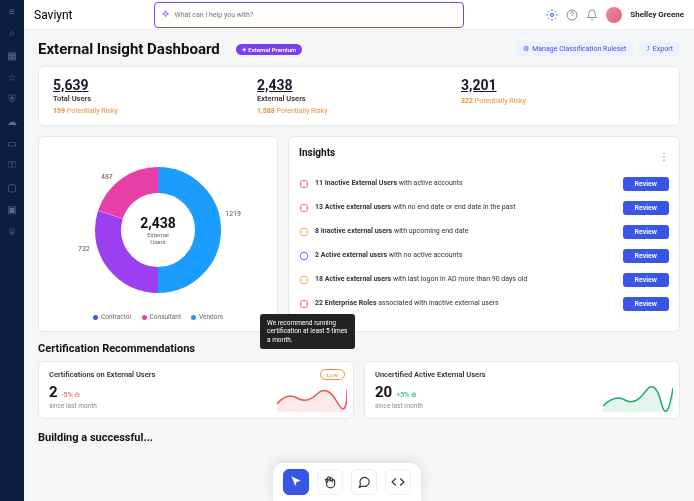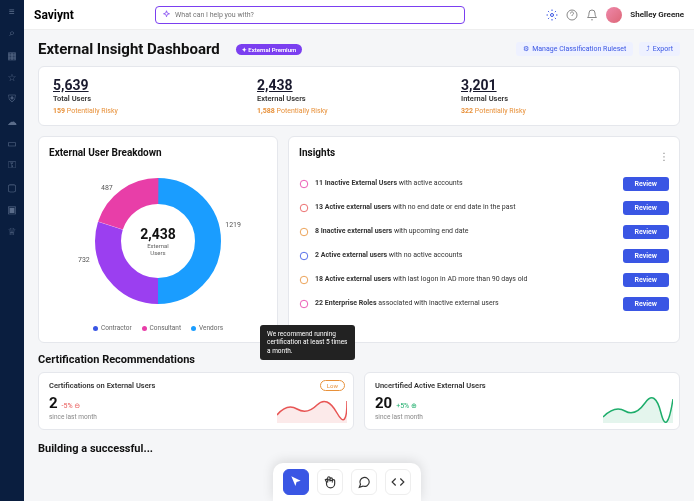--- a/index.html
+++ b/index.html
@@ -2,23 +2,23 @@
 <html><head>
 <meta charset="utf-8">
 <style>
   * { box-sizing: border-box; margin: 0; padding: 0; font-family: -apple-system, BlinkMacSystemFont, "Segoe UI", Roboto, sans-serif; }
   body { background: #f5f6f8; width: 694px; height: 501px; overflow: hidden; position: relative; }
   .app { display: flex; height: 100%; }
   .sidebar { width: 24px; background: #0a1e3f; display: flex; flex-direction: column; align-items: center; padding-top: 6px; gap: 12px; flex-shrink: 0; }
   .sidebar-icon { width: 10px; height: 10px; color: #5a6c8a; font-size: 10px; display: flex; align-items: center; justify-content: center; cursor: pointer; }
   .main { flex: 1; display: flex; flex-direction: column; overflow: hidden; background: #f5f6f8; color:#111; }
   .topbar { height: 30px; background: #fff; display: flex; align-items: center; padding: 0 10px; gap: 8px; border-bottom: 1px solid #eee; }
-  .logo { font-weight: 700; font-size: 12px; color: #000; }
+  .logo { font-weight: 400; font-size: 12px; color: #000; }
   .search-wrap { flex: 1; display: flex; justify-content: center; }
-  .search { width: 310px; height: 18px; border: 1.2px solid #7b3ff0; border-radius: 4px; display: flex; align-items: center; padding: 0 6px; gap: 4px; }
+  .search { width: 310px; height: 26px; border: 1.2px solid #7b3ff0; border-radius: 4px; display: flex; align-items: center; padding: 0 6px; gap: 4px; }
   .search svg { width: 9px; height: 9px; }
   .search input { border: none; outline: none; font-size: 7px; flex: 1; color: #444; }
   .topbar-icons { display: flex; align-items: center; gap: 8px; }
   .topbar-icon { width: 12px; height: 12px; color: #888; cursor: pointer; }
   .avatar { width: 16px; height: 16px; border-radius: 50%; background: linear-gradient(135deg,#e8a,#d67); }
   .username { font-size: 8px; font-weight: 600; }
   .content { flex: 1; padding: 10px 14px; overflow-y: auto; }
   .header-row { display: flex; align-items: center; gap: 16px; margin-bottom: 8px; }
   .page-title { font-size: 15px; font-weight: 700; }
   .premium-badge { background: #7b3ff0; color: #fff; font-size: 6px; padding: 2px 6px; border-radius: 8px; font-weight: 600; }
@@ -134,28 +134,26 @@
           <div class="stat-label">Total Users</div>
           <div class="stat-sub"><b>159</b> <span>Potentially Risky</span></div>
         </div>
         <div class="stat">
           <div class="stat-num">2,438</div>
           <div class="stat-label">External Users</div>
           <div class="stat-sub"><b>1,588</b> <span>Potentially Risky</span></div>
         </div>
         <div class="stat">
           <div class="stat-num">3,201</div>
-          <div class="stat-label">Internal Users</div>
           <div class="stat-sub"><b>322</b> <span>Potentially Risky</span></div>
         </div>
       </div>
 
       <div class="grid-2">
         <div class="card donut-card">
-          <div class="card-title">External User Breakdown</div>
           <div class="donut-wrap">
             <svg width="150" height="150" viewBox="0 0 150 150">
               <circle cx="75" cy="75" r="50" fill="none" stroke="#1a9dff" stroke-width="26" stroke-dasharray="157 314" transform="rotate(-90 75 75)"></circle>
               <circle cx="75" cy="75" r="50" fill="none" stroke="#9b3ff0" stroke-width="26" stroke-dasharray="94 314" transform="rotate(90 75 75)"></circle>
               <circle cx="75" cy="75" r="50" fill="none" stroke="#e83ea8" stroke-width="26" stroke-dasharray="63 314" transform="rotate(198 75 75)"></circle>
             </svg>
             <div class="donut-center">
               <div class="big">2,438</div>
               <div class="small">External<br>Users</div>
             </div>

